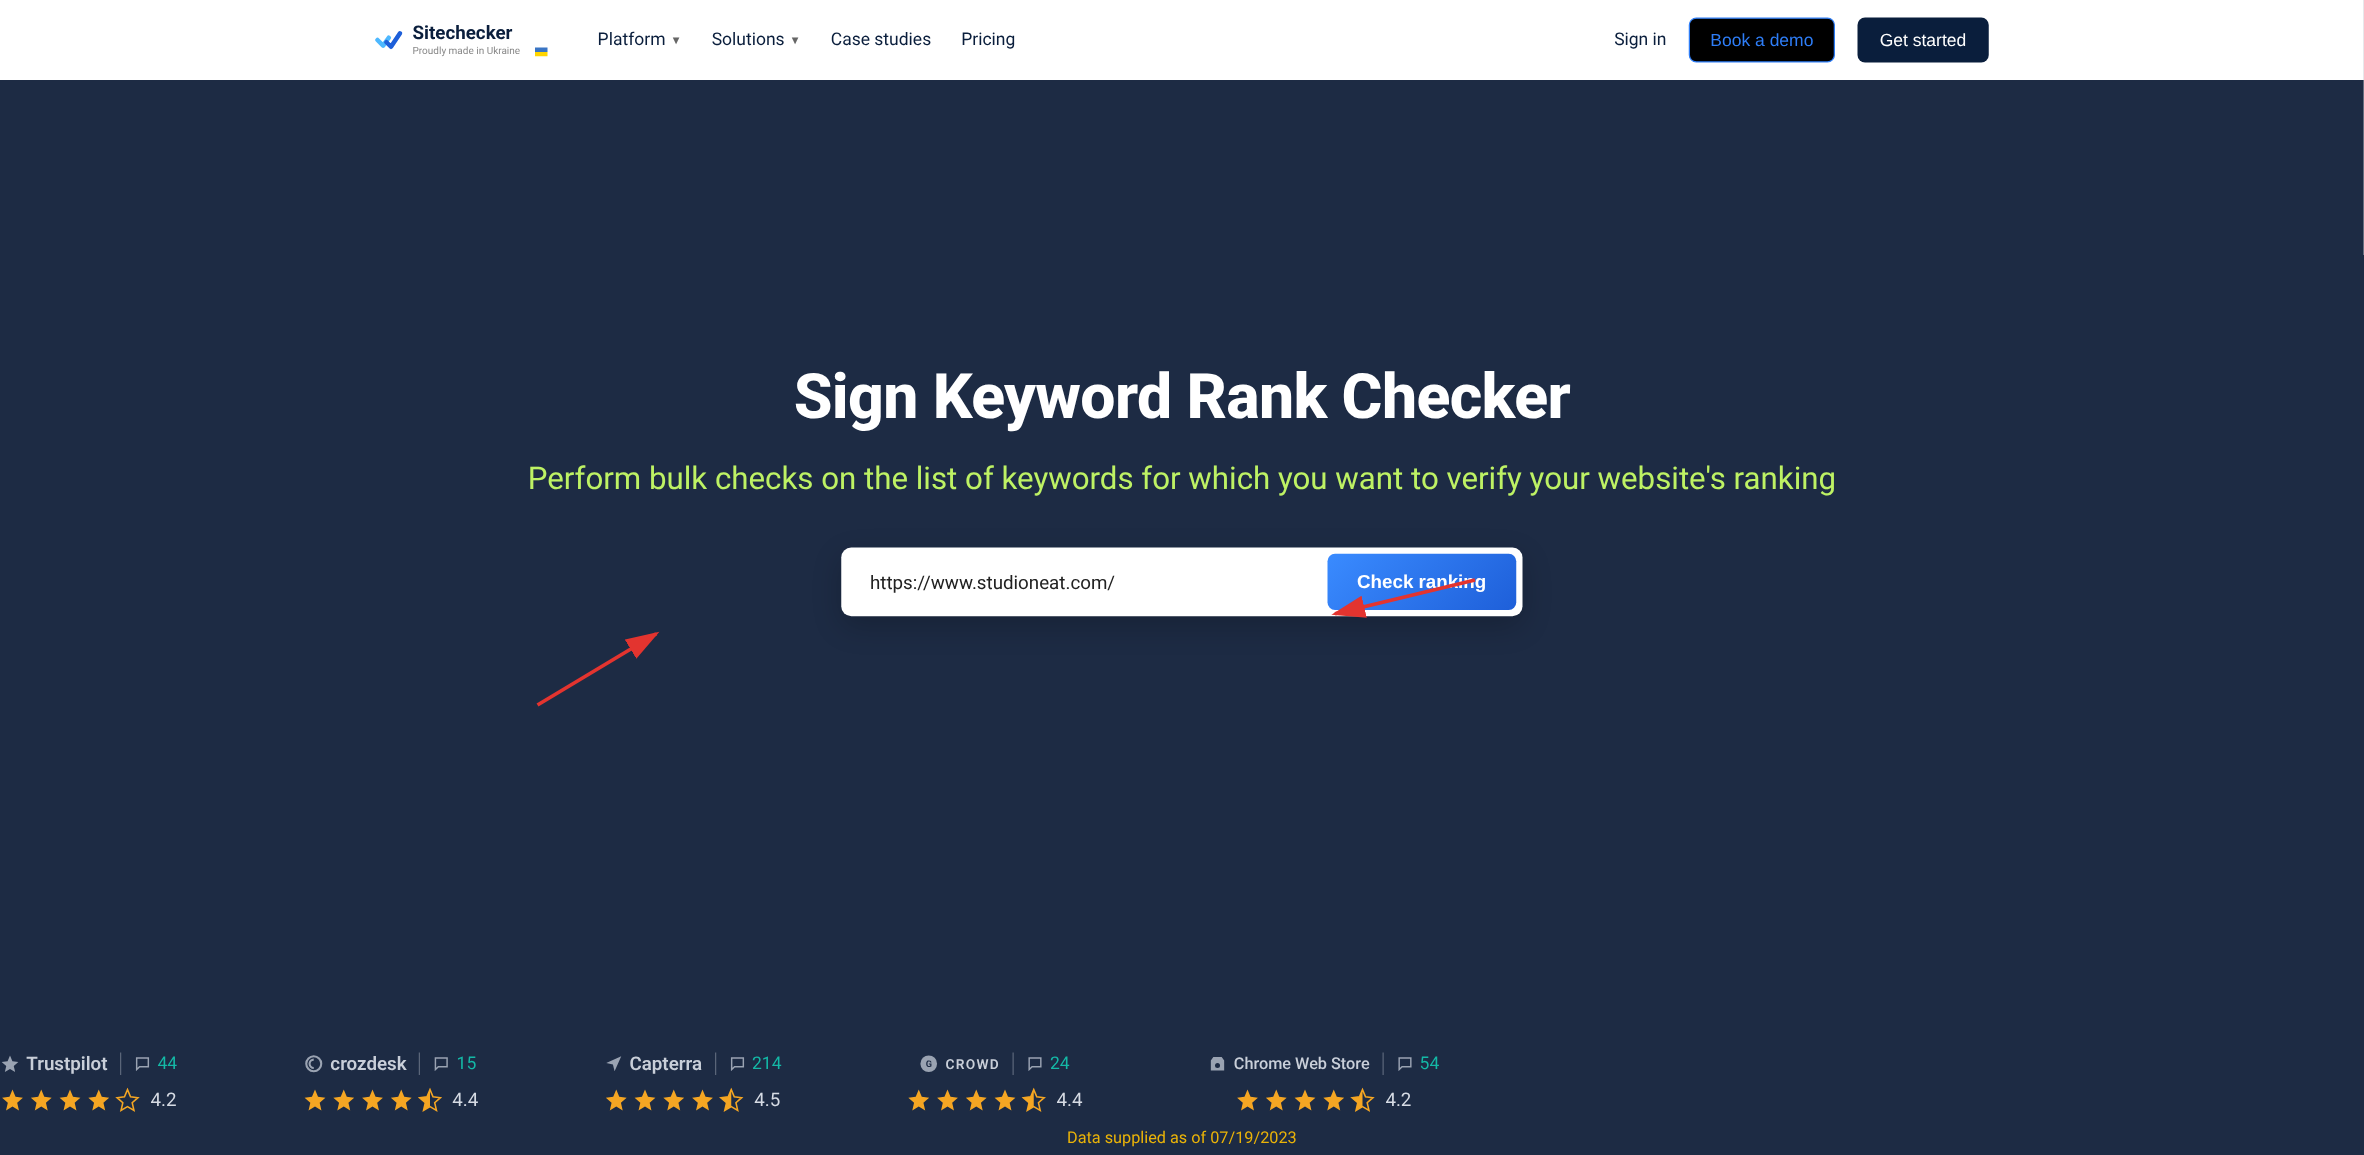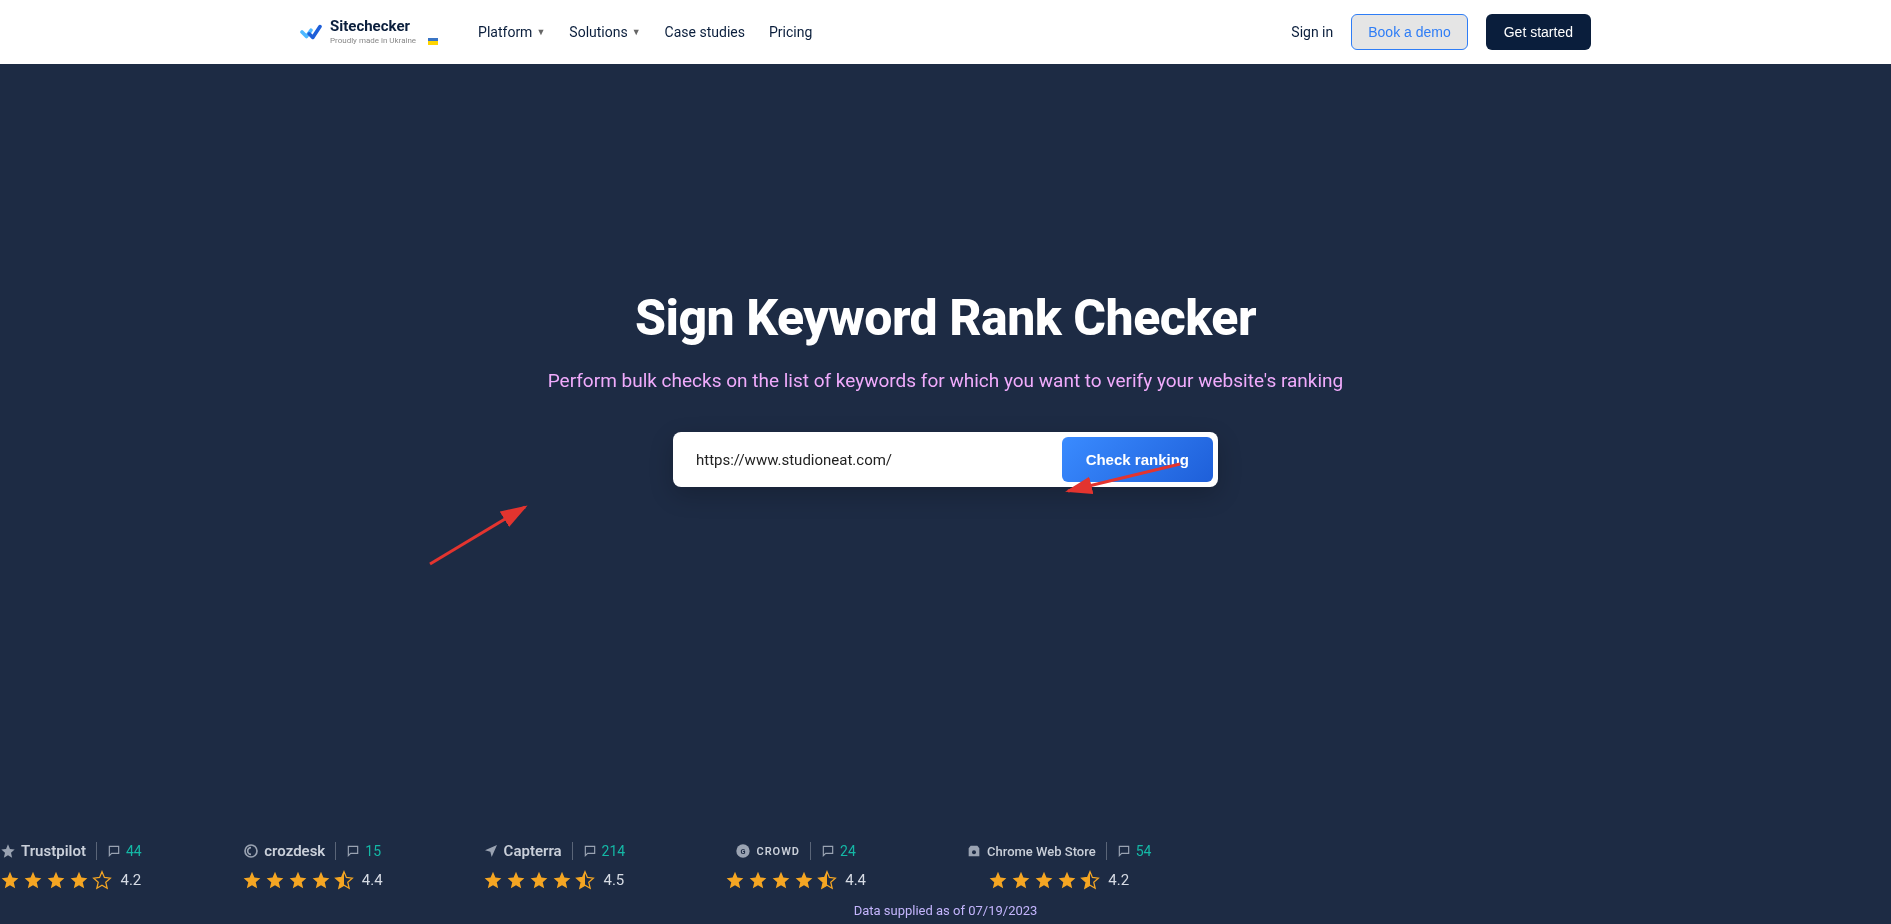--- a/index.html
+++ b/index.html
@@ -10,27 +10,27 @@
 .logo-wrap { display: flex; align-items: center; gap: 8px; margin-right: 40px; }
 .logo-icon { width: 22px; height: 18px; }
 .logo-text { display: flex; flex-direction: column; }
 .logo-name { font-size: 15px; font-weight: 700; color: #0a1e3c; line-height: 1; }
 .logo-tagline { font-size: 8px; color: #888; margin-top: 2px; display: flex; align-items: flex-end; gap: 12px; }
 .nav { display: flex; gap: 24px; align-items: center; }
 .nav-item { font-size: 14px; color: #0a1e3c; display: flex; align-items: center; gap: 4px; cursor: pointer; }
 .chev { font-size: 9px; color: #666; }
 .header-right { position: absolute; right: 300px; display: flex; align-items: center; gap: 18px; }
 .signin { font-size: 14px; color: #0a1e3c; cursor: pointer; }
-.btn-demo { border: 1px solid #2e7df6; color: #2e7df6; background: #e5e5e5; padding: 9px 16px; border-radius: 6px; font-size: 14px; font-weight: 500; cursor: pointer; }
+.btn-demo { border: 1px solid #2e7df6; color: #2e7df6; background: #000000; padding: 9px 16px; border-radius: 6px; font-size: 14px; font-weight: 500; cursor: pointer; }
 .btn-start { background: #0a1e3c; color: #fff; padding: 10px 18px; border-radius: 6px; font-size: 14px; font-weight: 500; cursor: pointer; border: none; }
 
 
 .hero { background: #1d2b44; min-height: 876px; padding-top: 225px; text-align: center; color: #fff; position: relative; }
 .hero-title { font-size: 50px; font-weight: 800; letter-spacing: -0.5px; }
-.hero-sub { font-size: 19px; font-weight: 400; margin-top: 22px; color: #f0abfc; }
+.hero-sub { font-size: 25px; font-weight: 400; margin-top: 22px; color: #bef264; }
 
 
 .search-wrap { margin: 40px auto 0; width: 545px; background: #fff; border-radius: 8px; padding: 5px; display: flex; align-items: center; box-shadow: 0 8px 24px rgba(0,0,0,.2); }
 .search-input { flex: 1; border: none; outline: none; font-size: 15px; padding: 12px 18px; color: #222; background: transparent; font-family: inherit; }
 .search-btn { background: linear-gradient(135deg, #3a8bff, #1e5fd9); color: #fff; border: none; padding: 14px 24px; border-radius: 6px; font-size: 15px; font-weight: 600; cursor: pointer; }
 
 
 .arrow { position: absolute; pointer-events: none; }
 .arrow-left { left: 425px; top: 435px; width: 110px; height: 70px; }
 .arrow-right { left: 1060px; top: 395px; width: 125px; height: 40px; }
@@ -40,21 +40,21 @@
 .review { display: flex; flex-direction: column; align-items: center; gap: 10px; }
 .review-top { display: flex; align-items: center; gap: 10px; }
 .rev-logo { font-size: 15px; color: #c9cfd9; font-weight: 600; display: flex; align-items: center; gap: 5px; }
 .rev-icon { display: inline-flex; }
 .divider { width: 1px; height: 18px; background: #5a6578; }
 .rev-count { display: flex; align-items: center; gap: 5px; color: #14b8a6; font-size: 14px; }
 .comment-icon { width: 14px; height: 14px; }
 .stars { display: flex; align-items: center; gap: 3px; }
 .star { width: 20px; height: 20px; }
 .rating-val { color: #d6dbe4; font-size: 15px; margin-left: 5px; }
-.data-note { position: absolute; bottom: 22px; left: 0; right: 0; text-align: center; color: #c4b5fd; font-size: 13px; }
+.data-note { position: absolute; bottom: 22px; left: 0; right: 0; text-align: center; color: #eab308; font-size: 13px; }
 
 .flag { display: inline-block; width: 10px; height: 7px; background: linear-gradient(to bottom, #3a75c4 50%, #ffd500 50%); vertical-align: middle; }
 </style>
 </head>
 <body>
 
 <header class="header">
   <div class="logo-wrap">
     <svg class="logo-icon" viewBox="0 0 24 20">
       <path d="M2 10 L7 15 L12 8" stroke="#4db8ff" stroke-width="4" fill="none" stroke-linecap="round" stroke-linejoin="round"></path>

